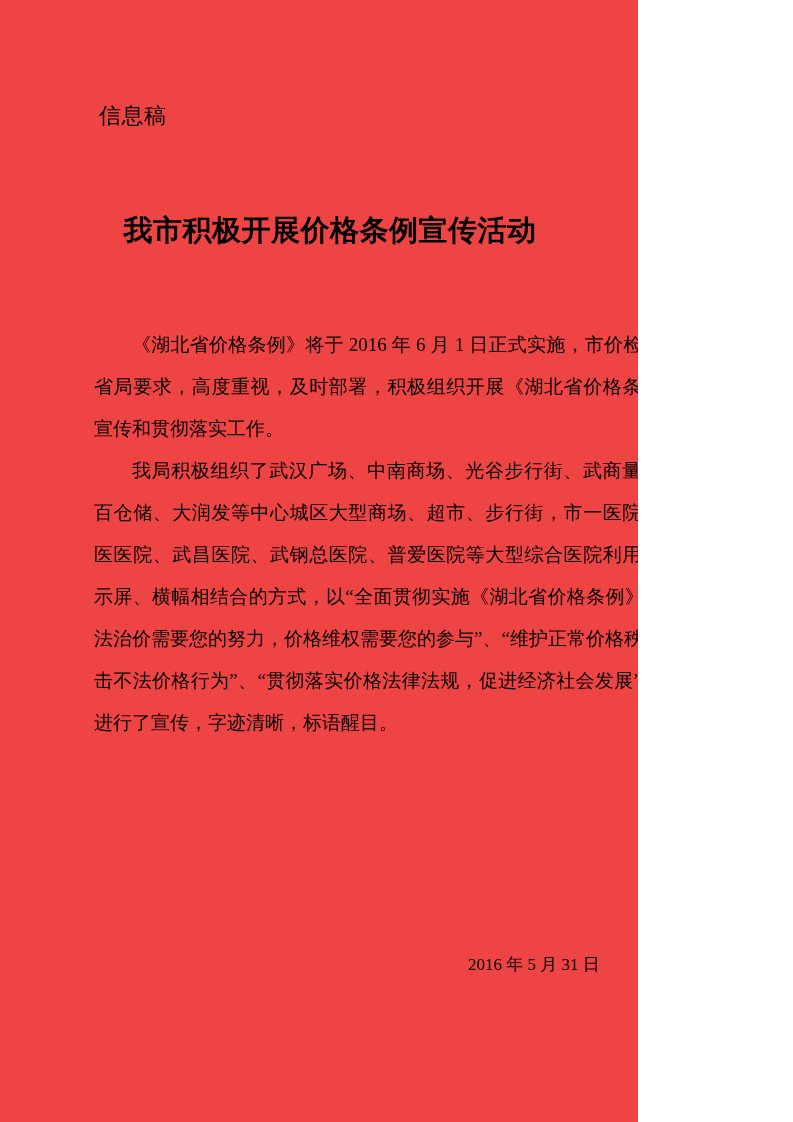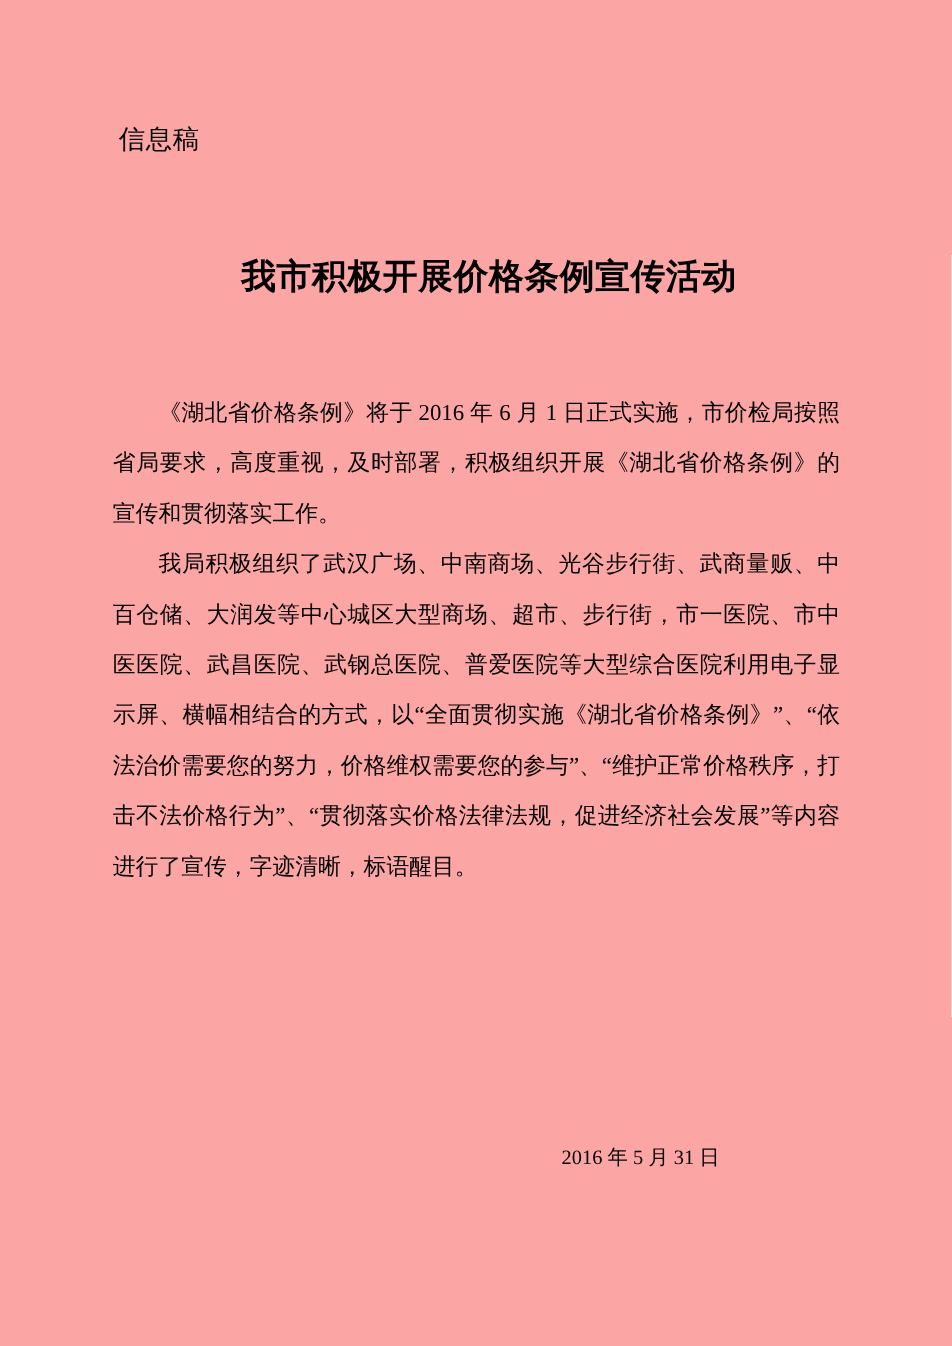--- a/index.html
+++ b/index.html
@@ -2,23 +2,23 @@
 <html><head>
 <meta charset="utf-8">
 <style>
   html, body {
     margin: 0;
     padding: 0;
     background: #ffffff;
   }
   .page {
     position: relative;
-    width: 793px;
+    width: 638px;
     height: 1122px;
-    background: #fca5a5;
+    background: #ef4444;
     color: #000000;
     font-family: "Liberation Serif", "DejaVu Serif", serif;
     overflow: hidden;
   }
   .doc-label {
     position: absolute;
     left: 99px;
     top: 101px;
     font-size: 22px;
     letter-spacing: 0.5px;

